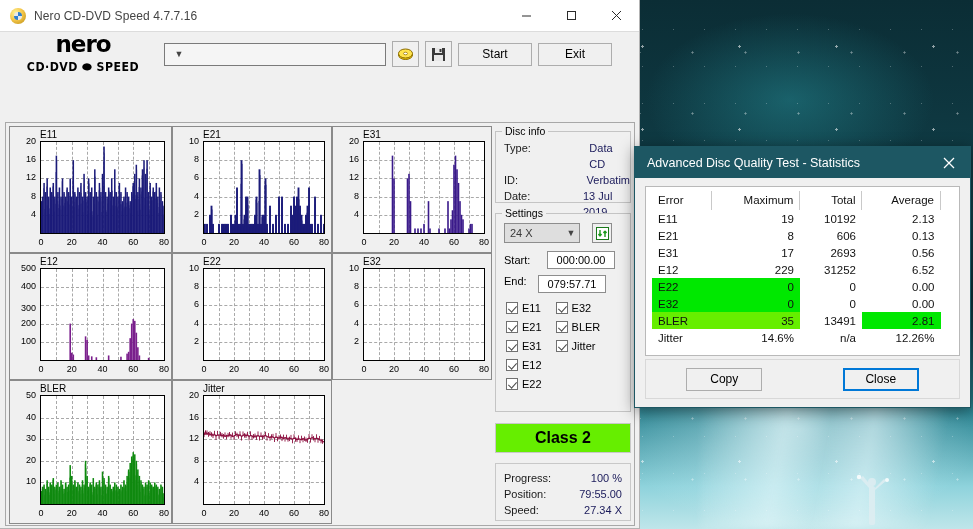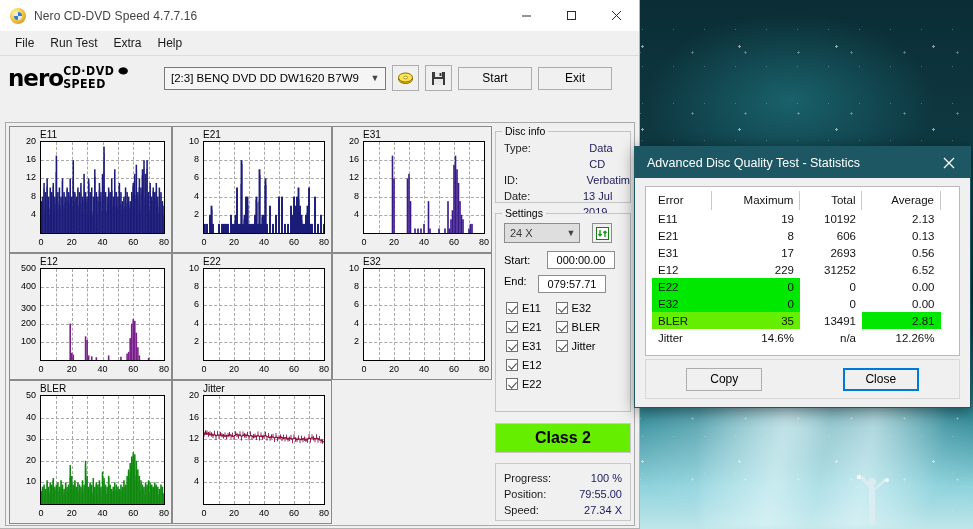--- a/index.html
+++ b/index.html
@@ -84,21 +84,21 @@
     font-size: 12px; color: #1a1a1a; padding: 3px 7px;
   }
 
   #toolbar-area {
     height: 45px; background: #f0f0f0; border-top: 1px solid #dcdcdc;
     display: flex; align-items: center; padding: 0 8px; gap: 6px;
     position: relative;
   }
   #nero-logo {
     width: 150px; height: 40px; position: relative; flex: none;
-    display:flex; align-items:center; justify-content:center;
+    display:flex; flex-direction:column; align-items:center; justify-content:space-between;
   }
   #nero-logo .nero-word {
     font-family: "DejaVu Sans", sans-serif;
     font-weight: bold; font-size: 23px; color: #000; line-height: 20px;
     letter-spacing: -1px;
   }
   #nero-logo .nero-sub {
     font-family: "DejaVu Sans", sans-serif;
     font-weight: bold; font-size: 11px; color: #000; line-height: 12px;
     letter-spacing: .5px; transform: scaleY(1.15);
@@ -292,35 +292,28 @@
       </div>
       <div class="win-btn close">
         <svg width="11" height="11" viewBox="0 0 11 11">
             <line x1="1" y1="1" x2="10" y2="10" stroke="currentColor" stroke-width="1"></line>
             <line x1="10" y1="1" x2="1" y2="10" stroke="currentColor" stroke-width="1"></line>
           </svg>
       </div>
     </div>
   </div>
 
-  <div id="menubar">
-    <div class="menu-item">File</div>
-    <div class="menu-item">Run Test</div>
-    <div class="menu-item">Extra</div>
-    <div class="menu-item">Help</div>
-  </div>
 
   <div id="toolbar-area">
     <div id="nero-logo">
       <div class="nero-word">nero</div>
       <div class="nero-sub">CD·DVD ⬬ SPEED</div>
     </div>
 
     <div id="drive-select">
-      <div class="dv">[2:3]   BENQ DVD DD DW1620 B7W9</div>
       <div class="cb-arrow">▼</div>
     </div>
 
     <div class="tool-btn">
       <svg width="17" height="17" viewBox="0 0 17 17">
         <ellipse cx="8.5" cy="9" rx="7" ry="4.5" fill="#f5d000" stroke="#8a6a00" stroke-width="1"></ellipse>
         <ellipse cx="8.5" cy="7.5" rx="7" ry="4.5" fill="#ffe44d" stroke="#8a6a00" stroke-width="1"></ellipse>
         <ellipse cx="8.5" cy="7.5" rx="2" ry="1.3" fill="#fff" stroke="#8a6a00" stroke-width=".7"></ellipse>
       </svg>
     </div>

